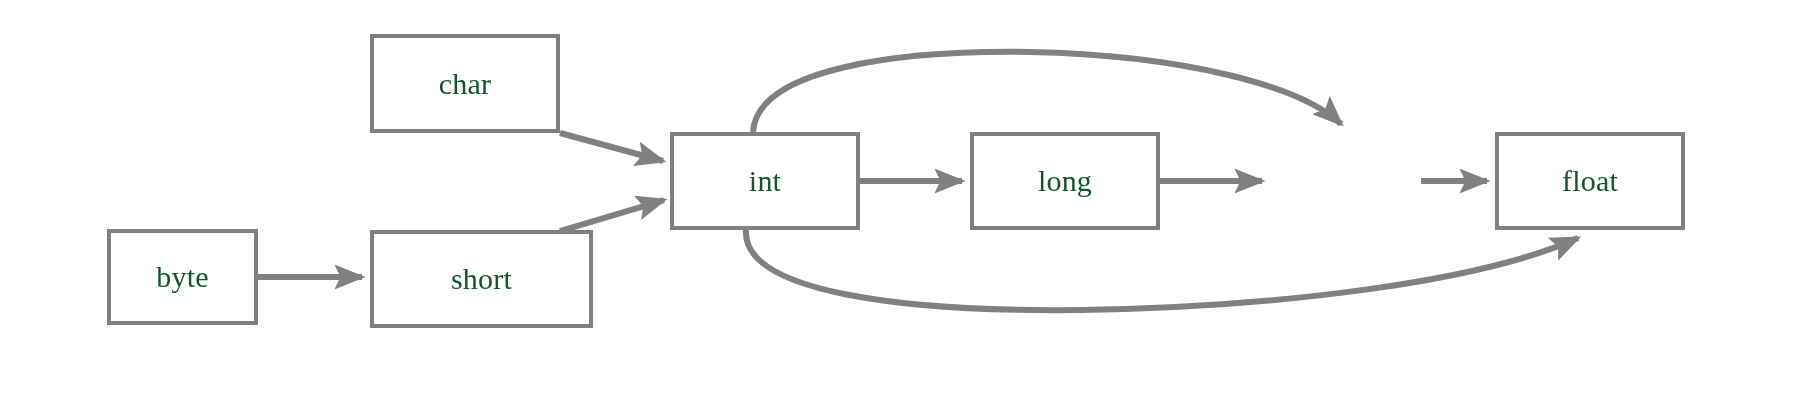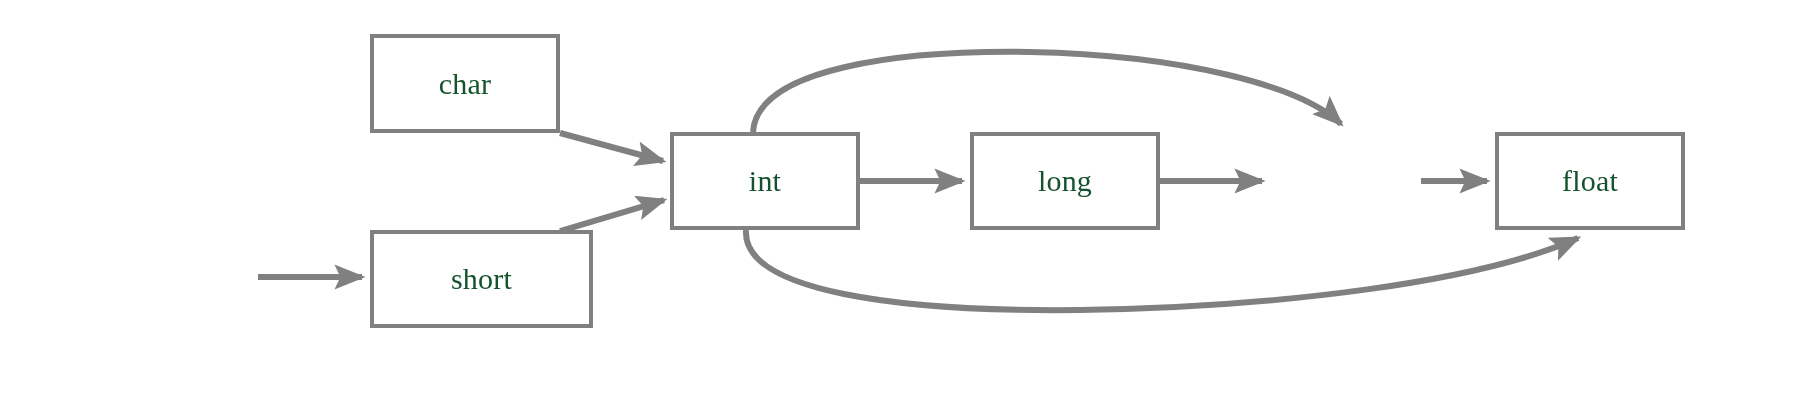--- a/index.html
+++ b/index.html
@@ -69,20 +69,23 @@
 
     <line x1="1160" y1="181" x2="1262" y2="181" stroke="#808080" stroke-width="6" marker-end="url(#arrowhead)"></line>
 
     <line x1="1421" y1="181" x2="1487" y2="181" stroke="#808080" stroke-width="6" marker-end="url(#arrowhead)"></line>
 
     <path d="M 753 132 C 757 68, 900 50, 1030 52 C 1180 55, 1300 85, 1341 124" fill="none" stroke="#808080" stroke-width="6" marker-end="url(#arrowhead)"></path>
 
     <path d="M 746 230 C 742 292, 900 312, 1080 310 C 1280 307, 1480 282, 1578 238" fill="none" stroke="#808080" stroke-width="6" marker-end="url(#arrowhead)"></path>
   </svg>
 
+  <div class="node-box" style="left:107px; top:229px; width:151px; height:96px;">
+    <span class="node-label">byte</span>
+  </div>
 
   <div class="node-box" style="left:370px; top:34px; width:190px; height:99px;">
     <span class="node-label">char</span>
   </div>
 
   <div class="node-box" style="left:370px; top:230px; width:223px; height:98px;">
     <span class="node-label">short</span>
   </div>
 
   <div class="node-box" style="left:670px; top:132px; width:190px; height:98px;">

